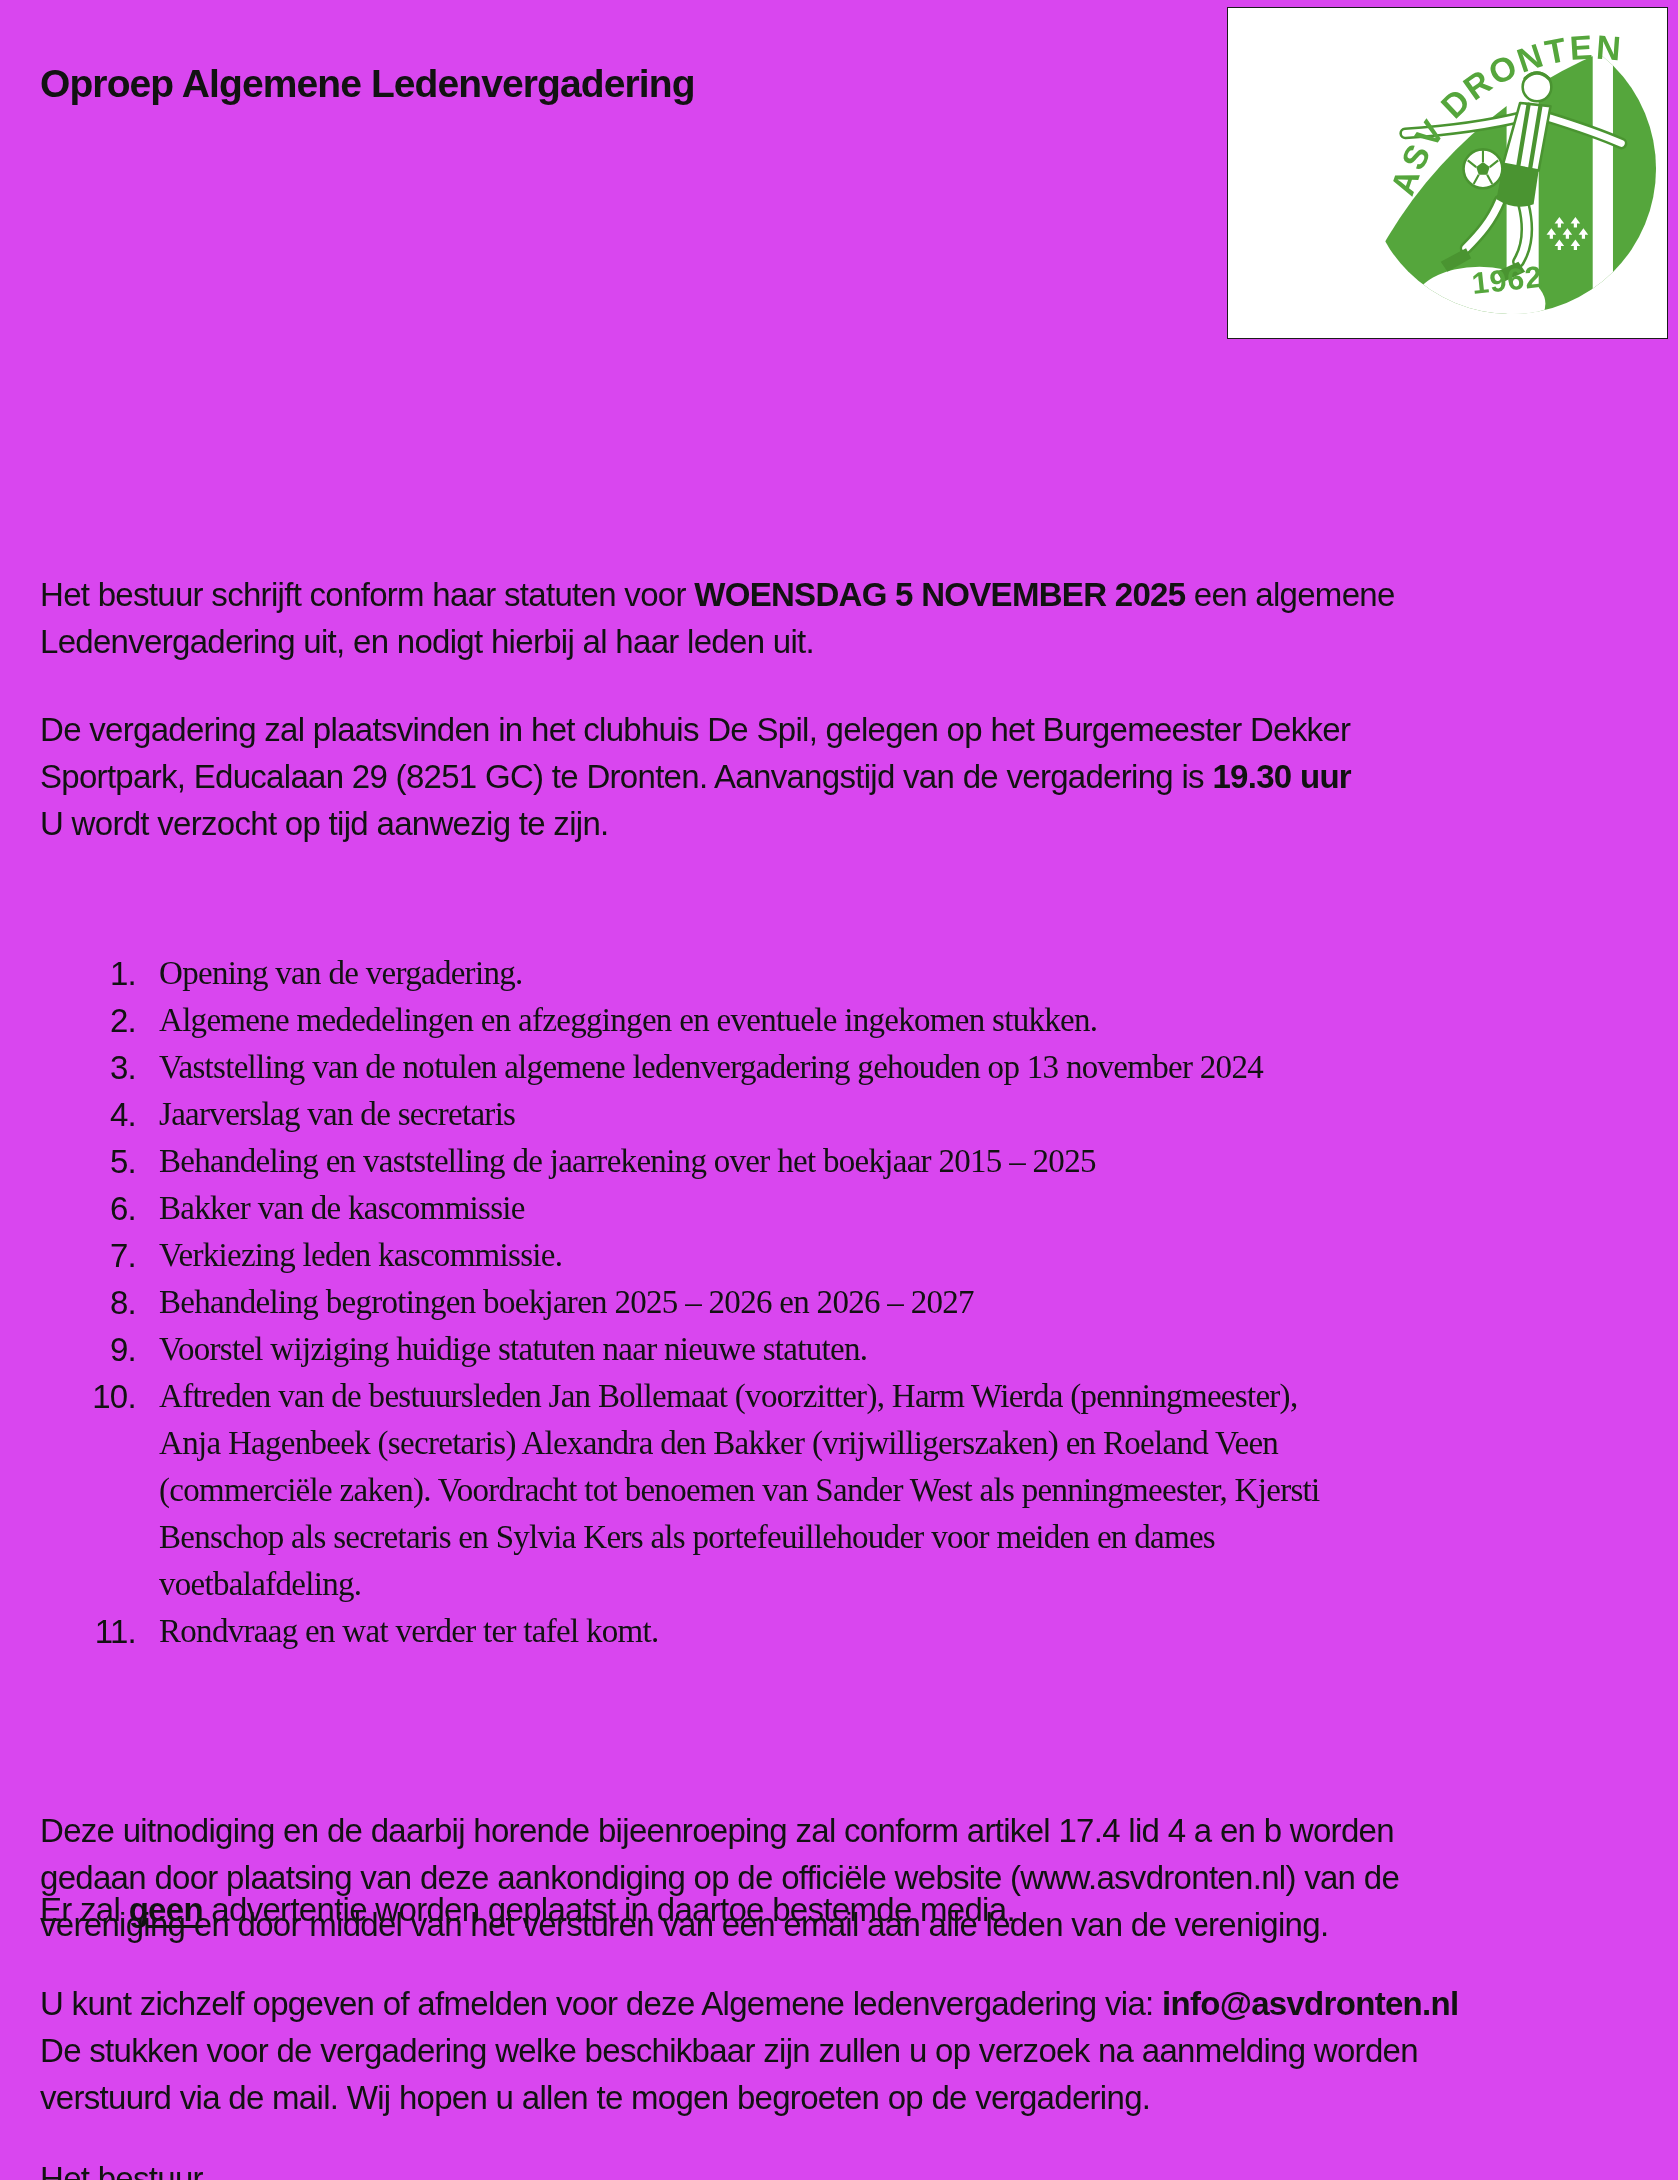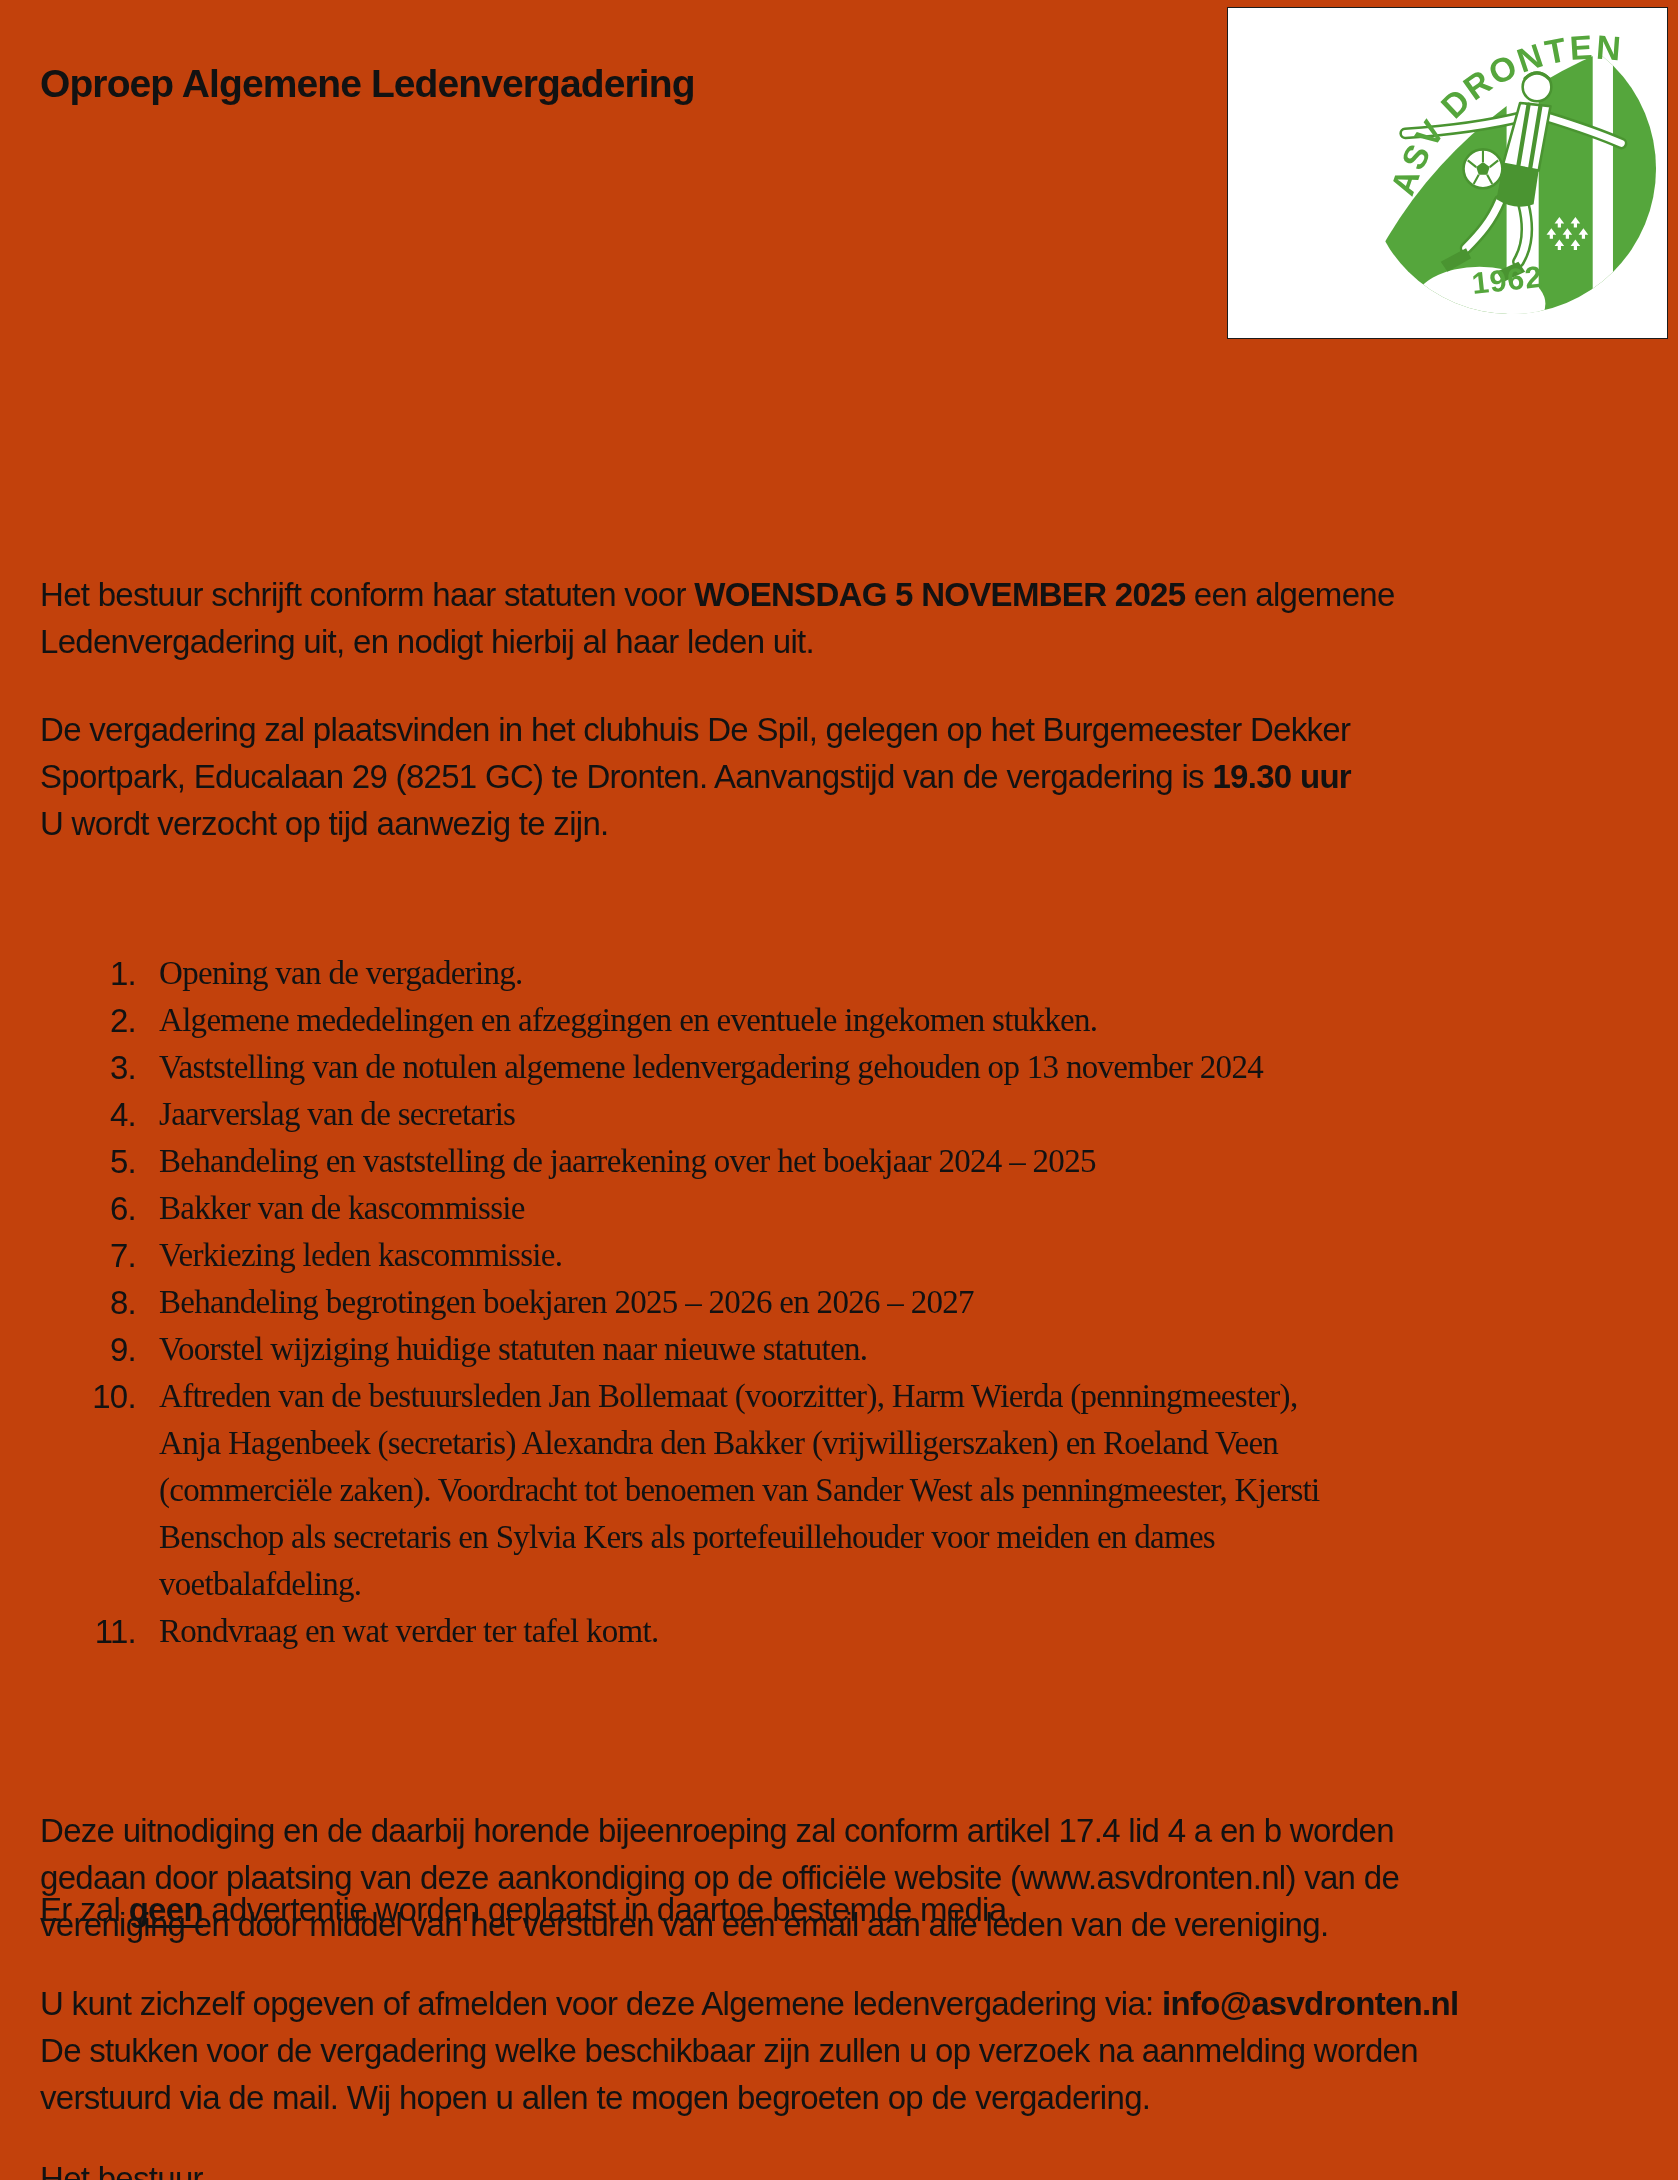--- a/index.html
+++ b/index.html
@@ -1,20 +1,20 @@
 <!DOCTYPE html>
 <html style="font-size:13.6px"><head>
 <meta charset="utf-8">
 <style>
   html,body{margin:0;padding:0;background:#fff;}
   .page{
     position:relative;
     width:1679px;
     height:2181px;
-    background:#c2410c;
+    background:#d946ef;
     font-family:"Liberation Sans",sans-serif;
     color:#121212;
     overflow:hidden;
   }
   .doc-title{
     position:absolute;
     left:40px; top:60px;
     font-size:39px;
     line-height:48px;
     font-weight:bold;
@@ -172,21 +172,21 @@
         <span class="li-text">Vaststelling van de notulen algemene ledenvergadering gehouden op 13 november 2024</span>
       </li>
 
       <li>
         <span class="li-num">4.</span>
         <span class="li-text">Jaarverslag van de secretaris</span>
       </li>
 
       <li>
         <span class="li-num">5.</span>
-        <span class="li-text">Behandeling en vaststelling de jaarrekening over het boekjaar 2024 – 2025</span>
+        <span class="li-text">Behandeling en vaststelling de jaarrekening over het boekjaar 2015 – 2025</span>
       </li>
 
       <li>
         <span class="li-num">6.</span>
         <span class="li-text">Bakker van de kascommissie</span>
       </li>
 
       <li>
         <span class="li-num">7.</span>
         <span class="li-text">Verkiezing leden kascommissie.</span>

